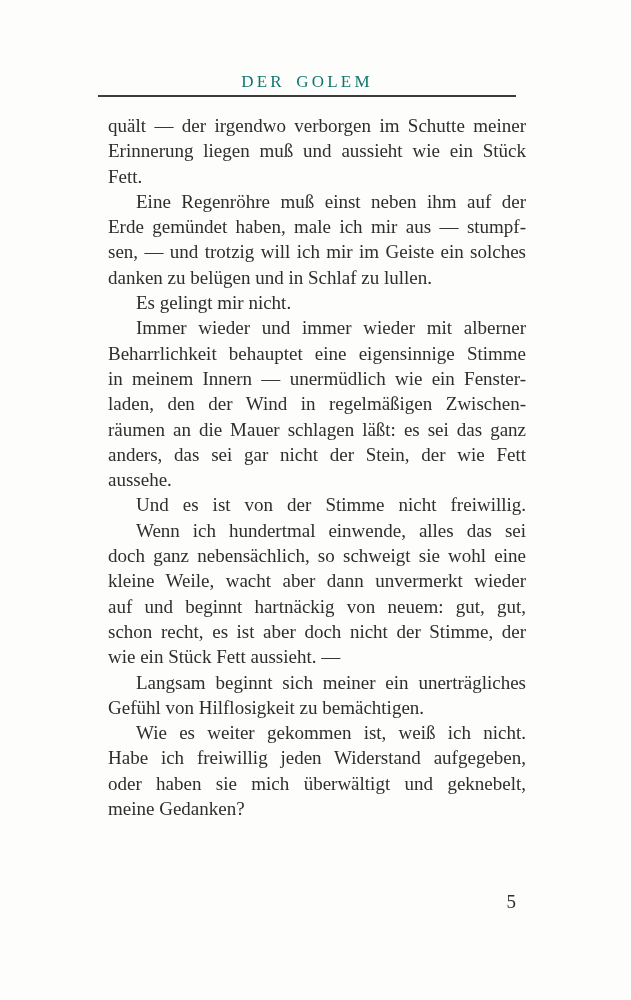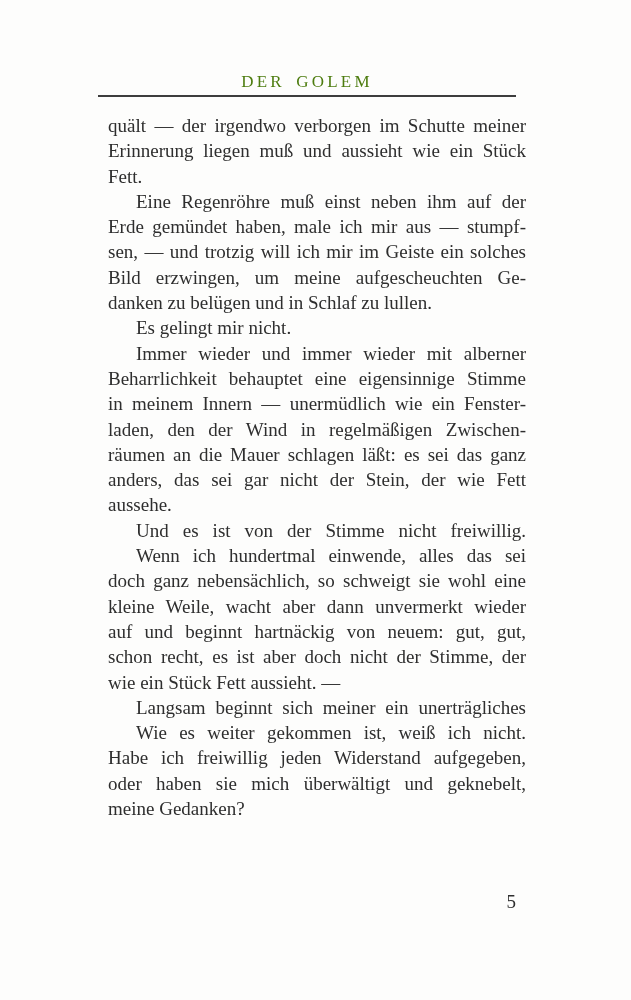--- a/index.html
+++ b/index.html
@@ -18,21 +18,21 @@
   }
   .running-header {
     position: absolute;
     left: 98px;
     width: 418px;
     top: 72px;
     text-align: center;
     font-size: 17px;
     letter-spacing: 3.2px;
     word-spacing: 4px;
-    color: #4d7c0f;
+    color: #0f766e;
   }
   .header-rule {
     position: absolute;
     left: 98px;
     width: 418px;
     top: 95px;
     height: 1.5px;
     background: #3d3d3d;
   }
   .body-text {
@@ -68,37 +68,37 @@
 <div class="book-page">
   <div class="running-header">DER GOLEM</div>
   <div class="header-rule"></div>
   <div class="body-text">
       <div class="line fill">quält — der irgendwo verborgen im Schutte meiner</div>
       <div class="line fill">Erinnerung liegen muß und aussieht wie ein Stück</div>
       <div class="line">Fett.</div>
       <div class="line indent fill">Eine Regenröhre muß einst neben ihm auf der</div>
       <div class="line fill">Erde gemündet haben, male ich mir aus — stumpf-</div>
       <div class="line fill">sen, — und trotzig will ich mir im Geiste ein solches</div>
-      <div class="line fill">Bild erzwingen, um meine aufgescheuchten Ge-</div>
       <div class="line">danken zu belügen und in Schlaf zu lullen.</div>
       <div class="line indent">Es gelingt mir nicht.</div>
       <div class="line indent fill">Immer wieder und immer wieder mit alberner</div>
       <div class="line fill">Beharrlichkeit behauptet eine eigensinnige Stimme</div>
       <div class="line fill">in meinem Innern — unermüdlich wie ein Fenster-</div>
       <div class="line fill">laden, den der Wind in regelmäßigen Zwischen-</div>
       <div class="line fill">räumen an die Mauer schlagen läßt: es sei das ganz</div>
       <div class="line fill">anders, das sei gar nicht der Stein, der wie Fett</div>
       <div class="line">aussehe.</div>
       <div class="line indent fill">Und es ist von der Stimme nicht freiwillig.</div>
       <div class="line indent fill">Wenn ich hundertmal einwende, alles das sei</div>
       <div class="line fill">doch ganz nebensächlich, so schweigt sie wohl eine</div>
       <div class="line fill">kleine Weile, wacht aber dann unvermerkt wieder</div>
       <div class="line fill">auf und beginnt hartnäckig von neuem: gut, gut,</div>
       <div class="line fill">schon recht, es ist aber doch nicht der Stimme, der</div>
       <div class="line">wie ein Stück Fett aussieht. —</div>
       <div class="line indent fill">Langsam beginnt sich meiner ein unerträgliches</div>
+      <div class="line">Gefühl von Hilflosigkeit zu bemächtigen.</div>
       <div class="line indent fill">Wie es weiter gekommen ist, weiß ich nicht.</div>
       <div class="line fill">Habe ich freiwillig jeden Widerstand aufgegeben,</div>
       <div class="line fill">oder haben sie mich überwältigt und geknebelt,</div>
       <div class="line">meine Gedanken?</div>
     </div>
   <div class="page-number">5</div>
 </div>
 
 </body></html>

